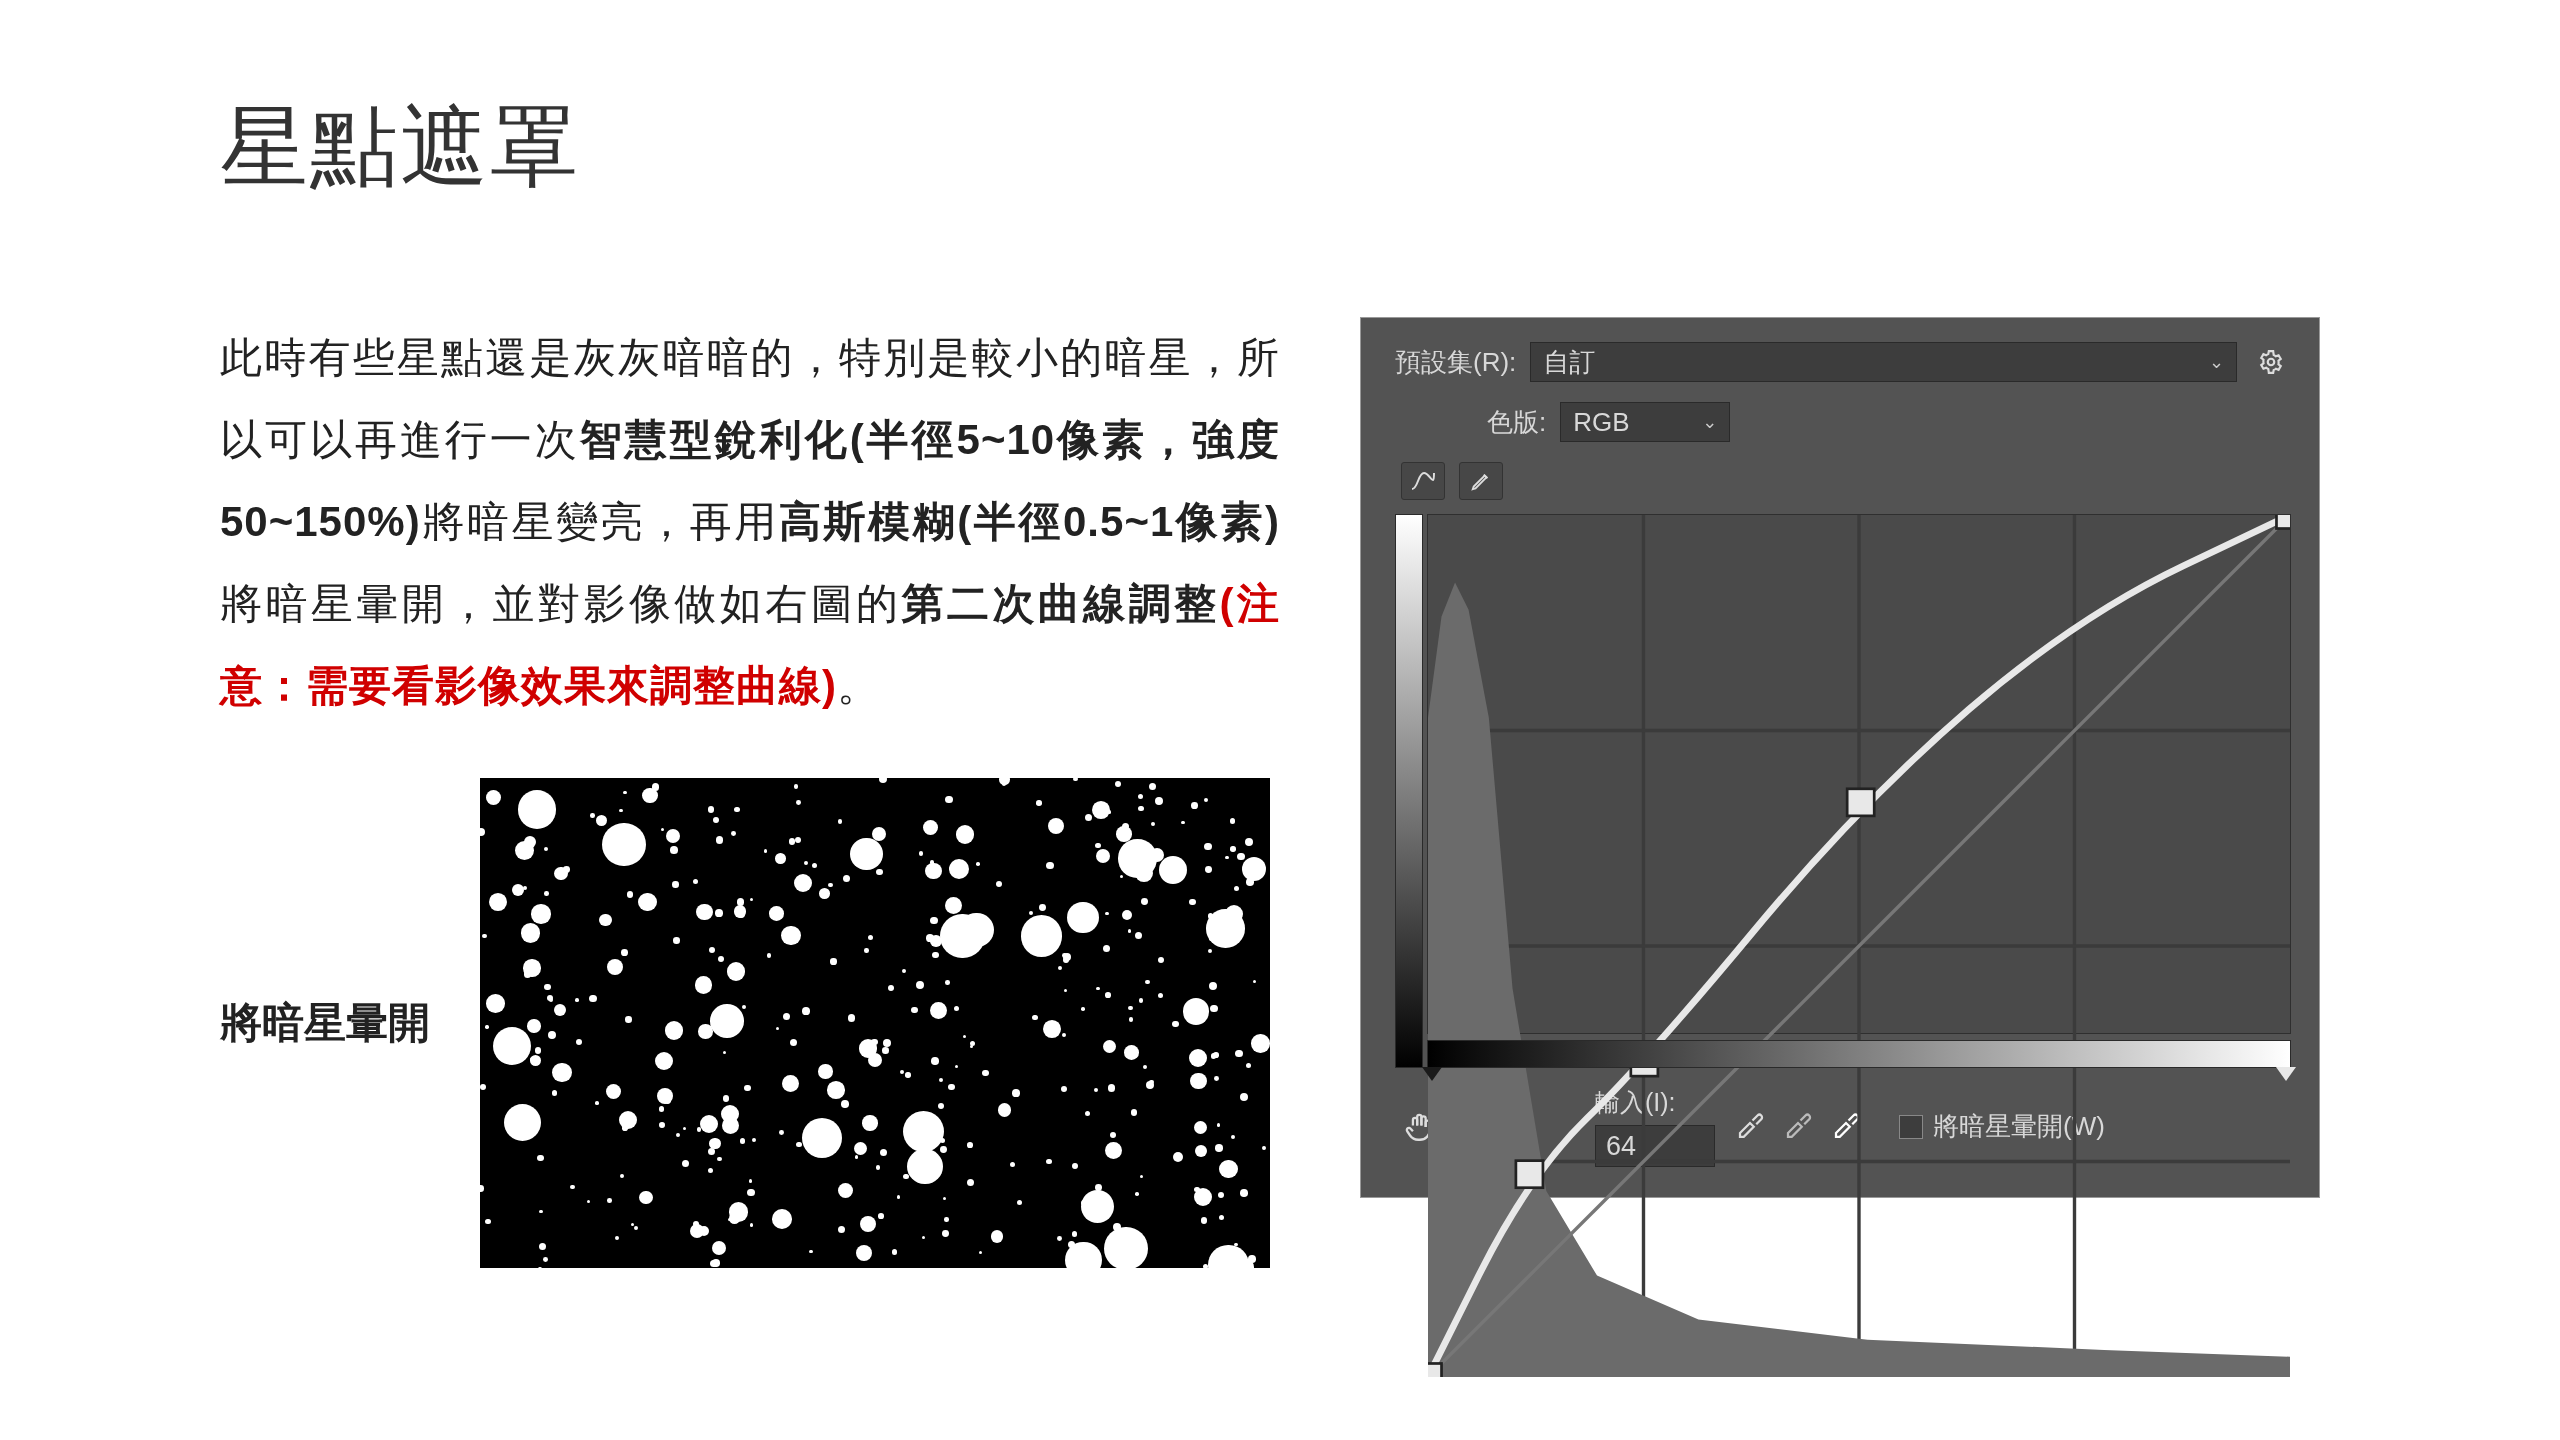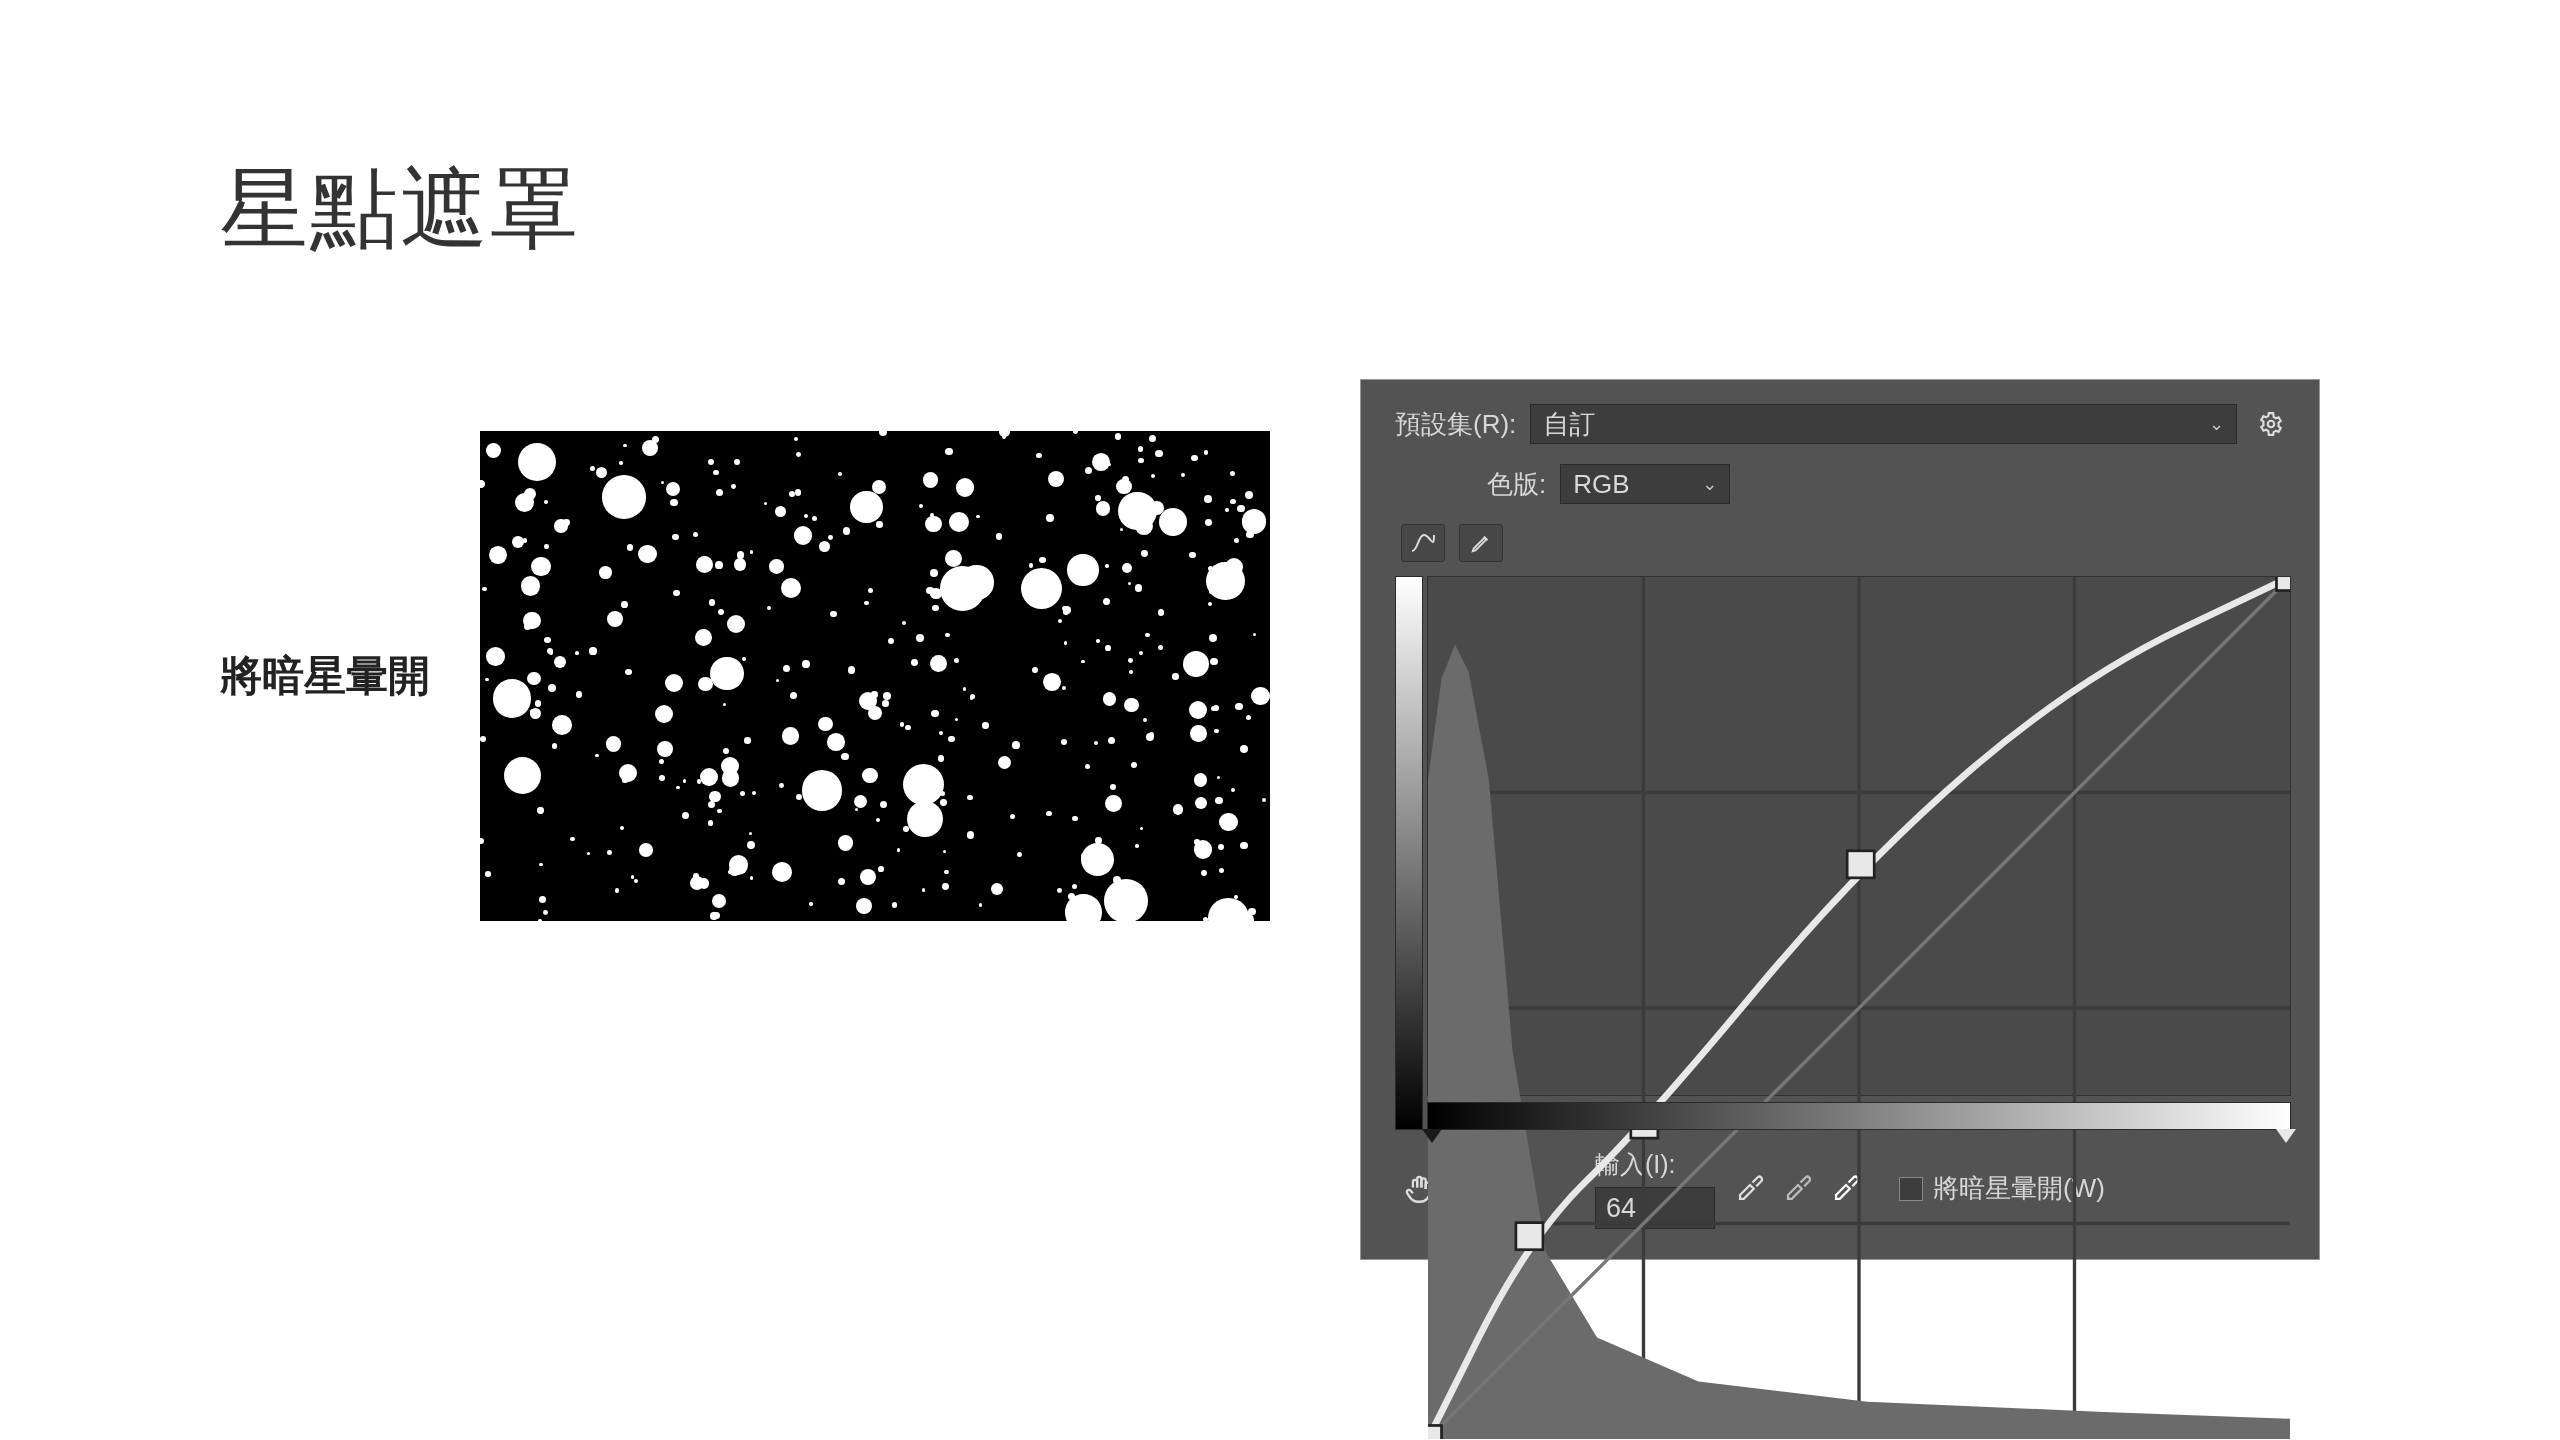--- a/index.html
+++ b/index.html
@@ -7,22 +7,21 @@
     width: 2560px;
     height: 1440px;
     background: #fff;
     font-family: "Microsoft JhengHei", "PingFang TC", "Heiti TC", sans-serif;
     position: relative;
     overflow: hidden;
   }
   .slide {
     position: absolute;
     inset: 0;
-    padding: 112px 220px 120px 220px;
-    margin-top: 38px;
+    padding: 88px 220px 120px 220px;
   }
   .title {
     font-size: 88px;
     color: #333;
     font-weight: 400;
     letter-spacing: 2px;
     margin-bottom: 110px;
   }
   .body-cols {
     display: flex;
@@ -202,20 +201,23 @@
   }
 </style>
 </head>
 <body>
 
 <div class="slide">
   <h1 class="title">星點遮罩</h1>
 
   <div class="body-cols">
     <div class="left-col">
+      <p class="para">
+        <span>此時有些星點還是灰灰暗暗的，特別是較小的暗星，所以可以再進行一次</span><b>智慧型銳利化(半徑5~10像素，強度50~150%)</b><span>將暗星變亮，再用</span><b>高斯模糊(半徑0.5~1像素)</b><span>將暗星暈開，並對影像做如右圖的</span><b>第二次曲線調整</b><span class="warn">(注意：需要看影像效果來調整曲線)</span><span>。</span>
+      </p>
 
       <div class="second-row">
         <div class="second-label">將暗星暈開</div>
         <div class="stars-box" id="stars">
             <div class="dot" style="width: 43.4894px; height: 43.4894px; left: 624.181px; top: 448.16px;"></div>
             <div class="dot" style="width: 40.9366px; height: 40.9366px; left: 423.456px; top: 332.841px;"></div>
             <div class="dot" style="width: 37.1107px; height: 37.1107px; left: 24.0399px; top: 325.913px;"></div>
             <div class="dot" style="width: 41.1783px; height: 41.1783px; left: 540.515px; top: 136.959px;"></div>
             <div class="dot" style="width: 40.306px; height: 40.306px; left: 728.464px; top: 466.564px;"></div>
             <div class="dot" style="width: 43.6606px; height: 43.6606px; left: 122.471px; top: 44.3096px;"></div>

